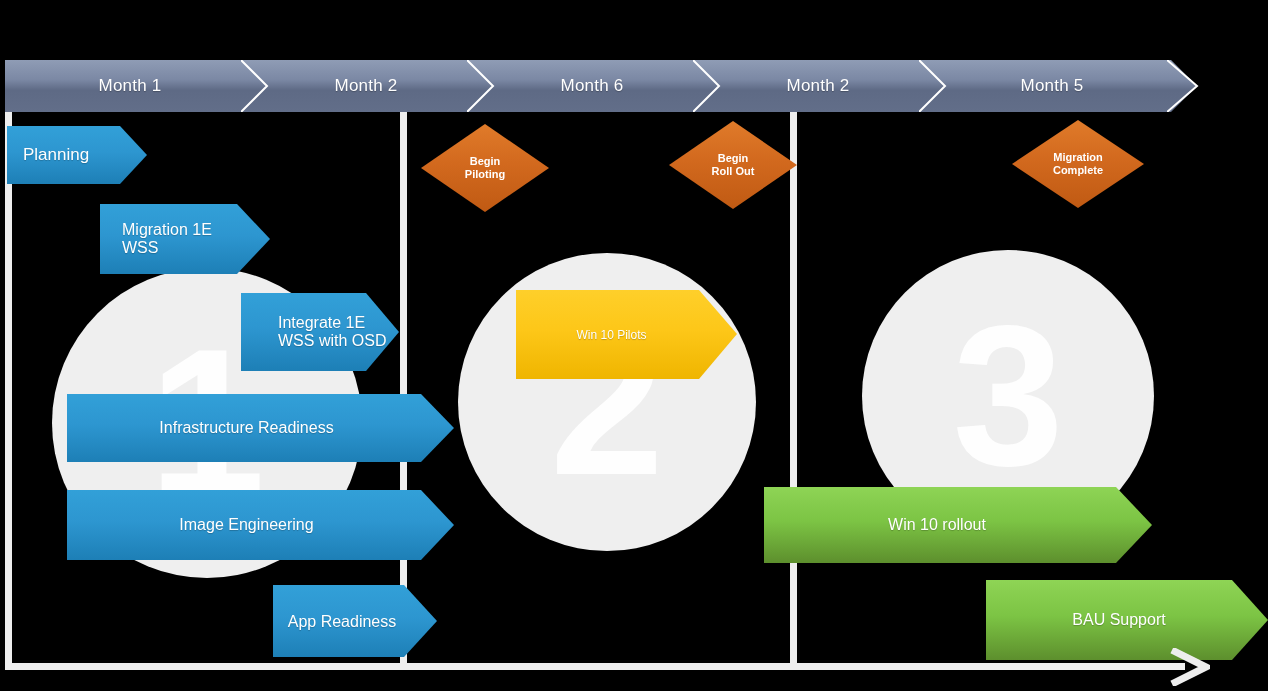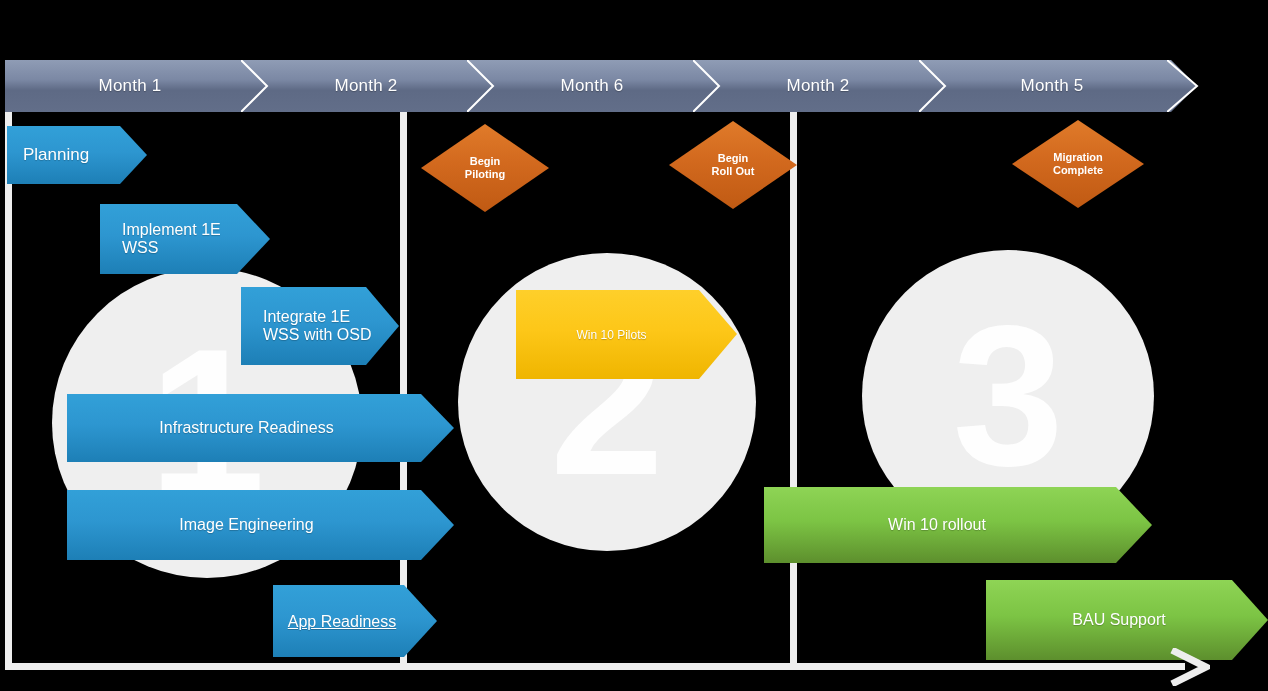--- a/index.html
+++ b/index.html
@@ -163,42 +163,42 @@
 Complete</span>
   </div>
 
   <div class="task blue" style="left:7px;top:126px;width:140px;height:58px;padding-left:16px;font-size:17px;
               clip-path:polygon(0 0, 113px 0, 140px 29px, 113px 58px, 0 58px);">
     <span class="label">Planning</span>
   </div>
 
   <div class="task blue" style="left:100px;top:204px;width:170px;height:70px;padding-left:22px;font-size:16px;
               clip-path:polygon(0 0, 137px 0, 170px 35px, 137px 70px, 0 70px);">
-    <span class="label">Implement 1E
+    <span class="label">Migration 1E
 WSS</span>
   </div>
 
-  <div class="task blue" style="left:241px;top:287px;width:158px;height:78px;padding-left:22px;font-size:16px;
+  <div class="task blue" style="left:241px;top:293px;width:158px;height:78px;padding-left:37px;font-size:16px;
               clip-path:polygon(0 0, 125px 0, 158px 39px, 125px 78px, 0 78px);">
     <span class="label">Integrate 1E
 WSS with OSD</span>
   </div>
 
   <div class="task blue" style="left:67px;top:490px;width:387px;height:70px;font-size:16px;justify-content:center;
               clip-path:polygon(0 0, 354px 0, 387px 35px, 354px 70px, 0 70px);">
     <span class="label" style="margin-right:28px;">Image Engineering</span>
   </div>
 
   <div class="task blue" style="left:67px;top:394px;width:387px;height:68px;font-size:16px;justify-content:center;
               clip-path:polygon(0 0, 354px 0, 387px 34px, 354px 68px, 0 68px);">
     <span class="label" style="margin-right:28px;">Infrastructure Readiness</span>
   </div>
 
   <div class="task blue" style="left:273px;top:585px;width:164px;height:73px;font-size:16px;justify-content:center;
-              clip-path:polygon(0 0, 131px 0, 164px 36px, 131px 72px, 0 72px);text-decoration:underline;">
+              clip-path:polygon(0 0, 131px 0, 164px 36px, 131px 72px, 0 72px);">
     <span class="label" style="margin-right:26px;">App Readiness</span>
   </div>
 
   <div class="task yellow" style="left:516px;top:290px;width:221px;height:89px;font-size:12px;justify-content:center;
               clip-path:polygon(0 0, 183px 0, 221px 44px, 183px 89px, 0 89px);">
     <span class="label" style="margin-right:30px;">Win 10 Pilots</span>
   </div>
 
 
   <div class="task green" style="left:764px;top:487px;width:388px;height:76px;font-size:16px;justify-content:center;

